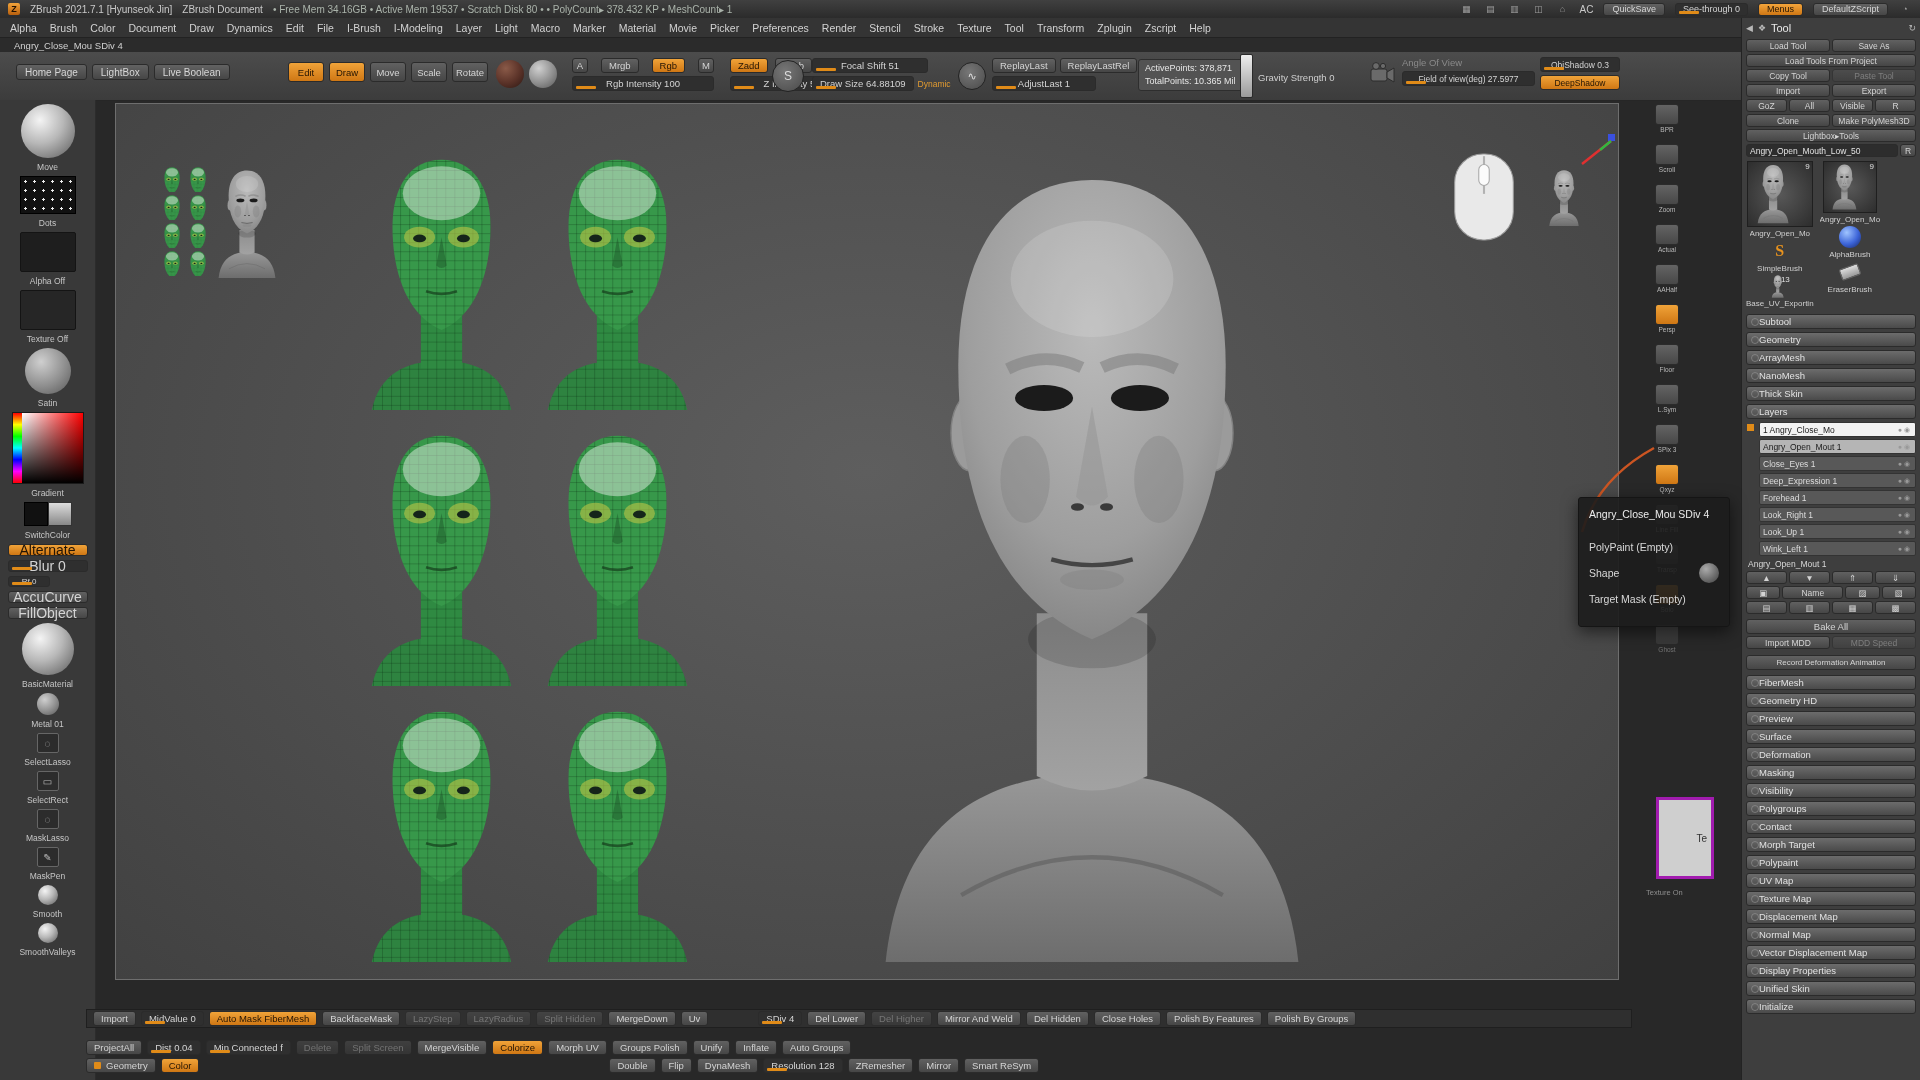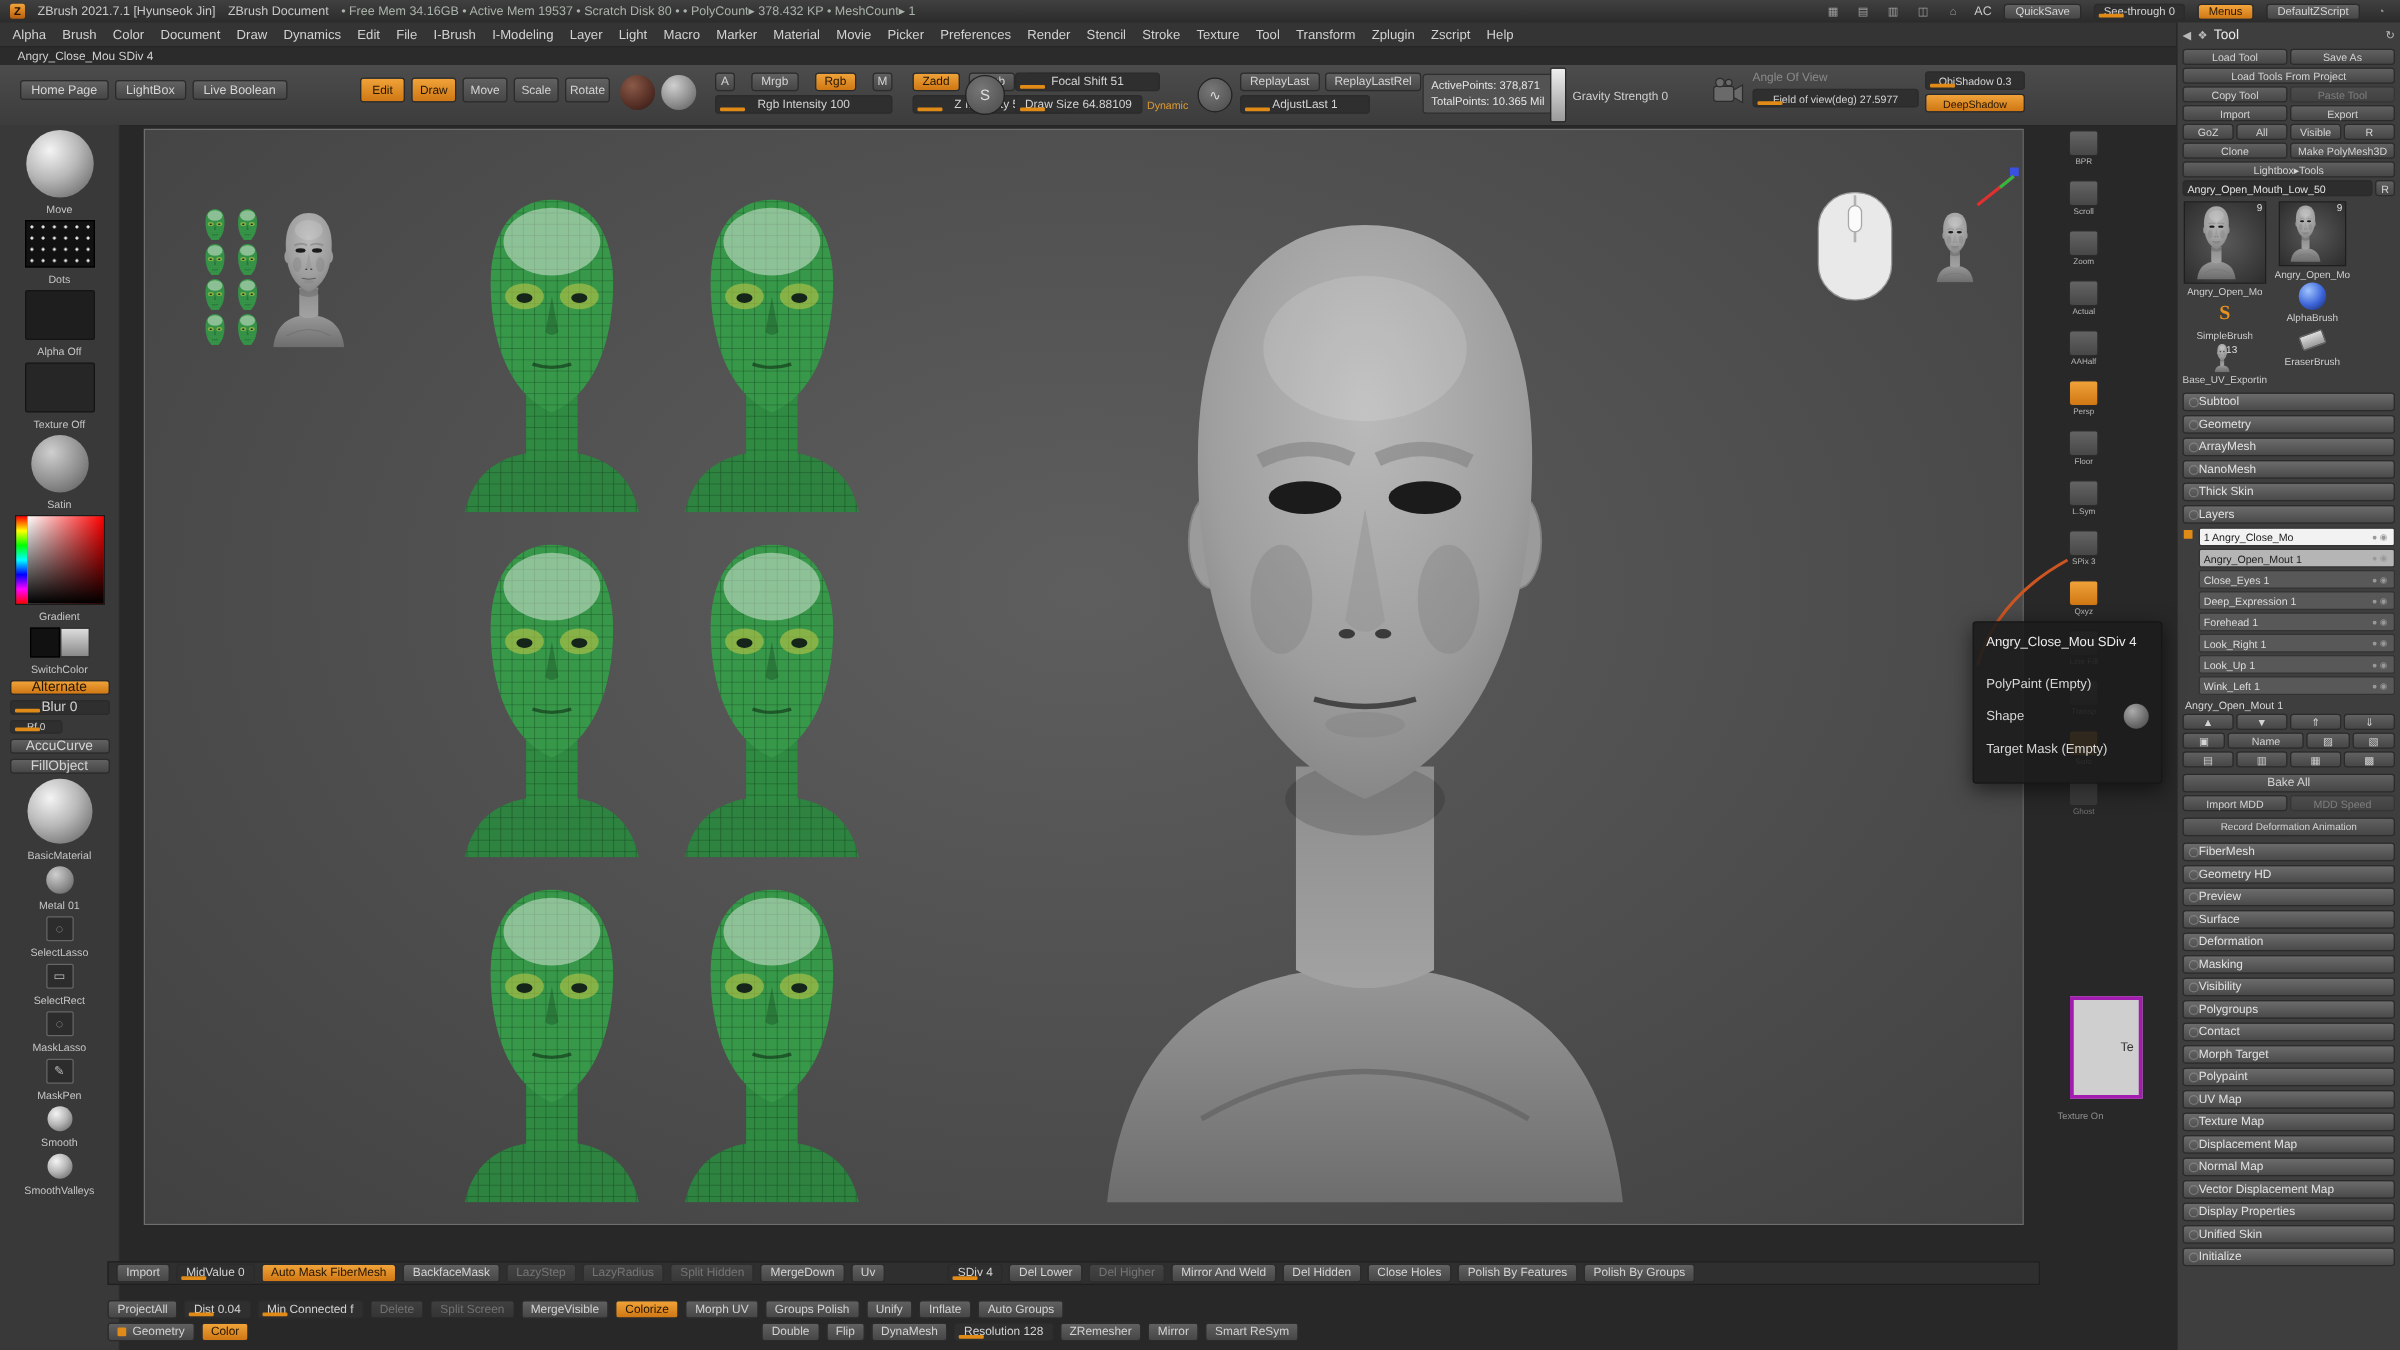--- a/index.html
+++ b/index.html
@@ -60,21 +60,21 @@
   .pal-label{font-size:8.5px;color:#c6c6c6;text-align:center;line-height:10px;}
   .tile{background:#1e1e1e;border:1px solid #141414;border-radius:2px;}
   .dots-tile{width:54px;height:36px;background:#111 radial-gradient(circle,#eee 1px,transparent 1.4px);
     background-size:9px 9px;border:1px solid #000;}
   .picker{width:70px;height:70px;display:flex;border:1px solid #1a1a1a;}
   .hue{width:9px;height:100%;background:linear-gradient(#f00,#ff0,#0f0,#0ff,#00f,#f0f,#f00);}
   .sv{flex:1;background:linear-gradient(to bottom,rgba(0,0,0,0),#000),linear-gradient(to right,#fff,#f00);}
   .swatch2{display:flex;}
   .swA{width:22px;height:22px;background:#111;border:1px solid #000;}
   .swB{width:22px;height:22px;background:linear-gradient(#ddd,#888);border:1px solid #333;}
-  .pal-chip{width:80px;height:12px;font-size:11px;}
+  .pal-chip{width:80px;height:12px;font-size:14px;}
   .pal-ic{width:20px;height:18px;border:1px solid #666;border-radius:2px;background:#2c2c2c;color:#bbb;
     font-size:10px;display:flex;align-items:center;justify-content:center;}
 
   #canvas{left:115px;top:103px;width:1504px;height:877px;border:1px solid #6e6e6e;box-sizing:border-box;
     background:radial-gradient(ellipse at 50% 42%,#5e5e5e 0%,#515151 45%,#414141 100%);}
   .cv{position:absolute;}
 
   #rightstrip{left:1650px;top:104px;width:34px;display:flex;flex-direction:column;gap:11px;align-items:center;}
   .strip-item{display:flex;flex-direction:column;align-items:center;gap:1px;}
   .strip-item .icon{width:22px;height:19px;background:linear-gradient(#646464,#474747);

